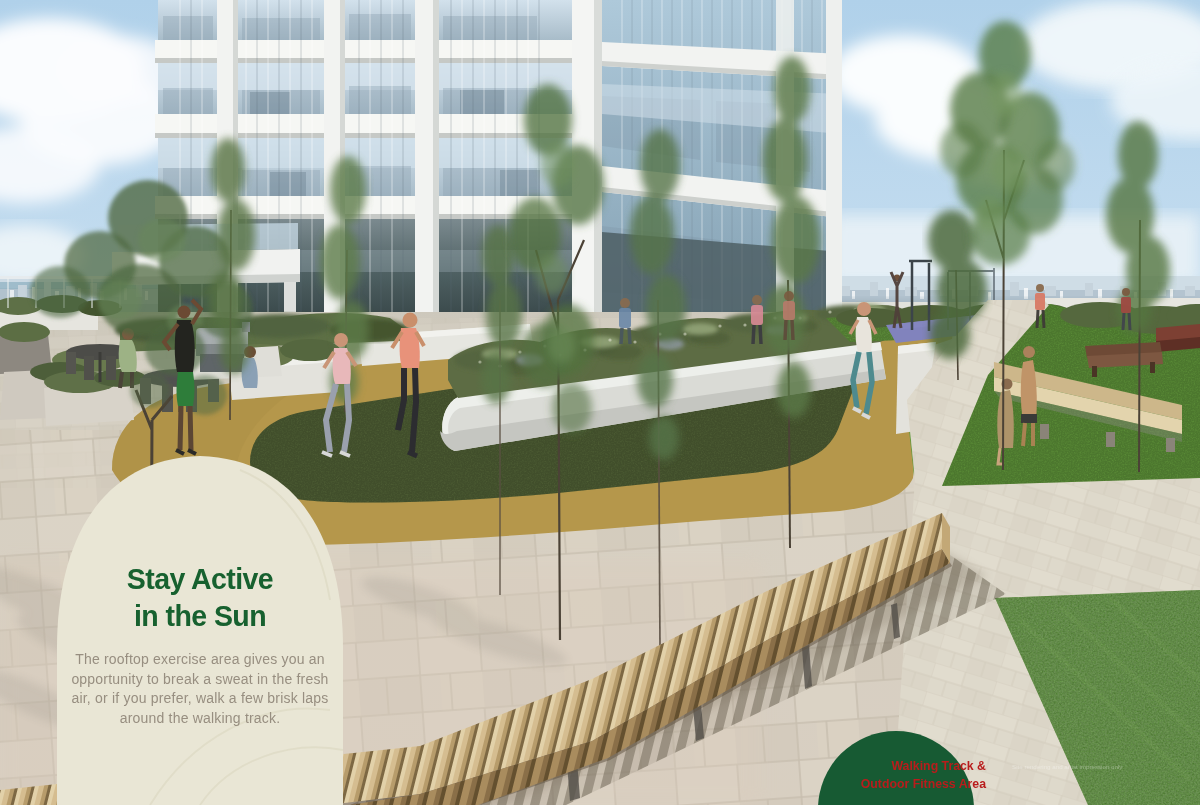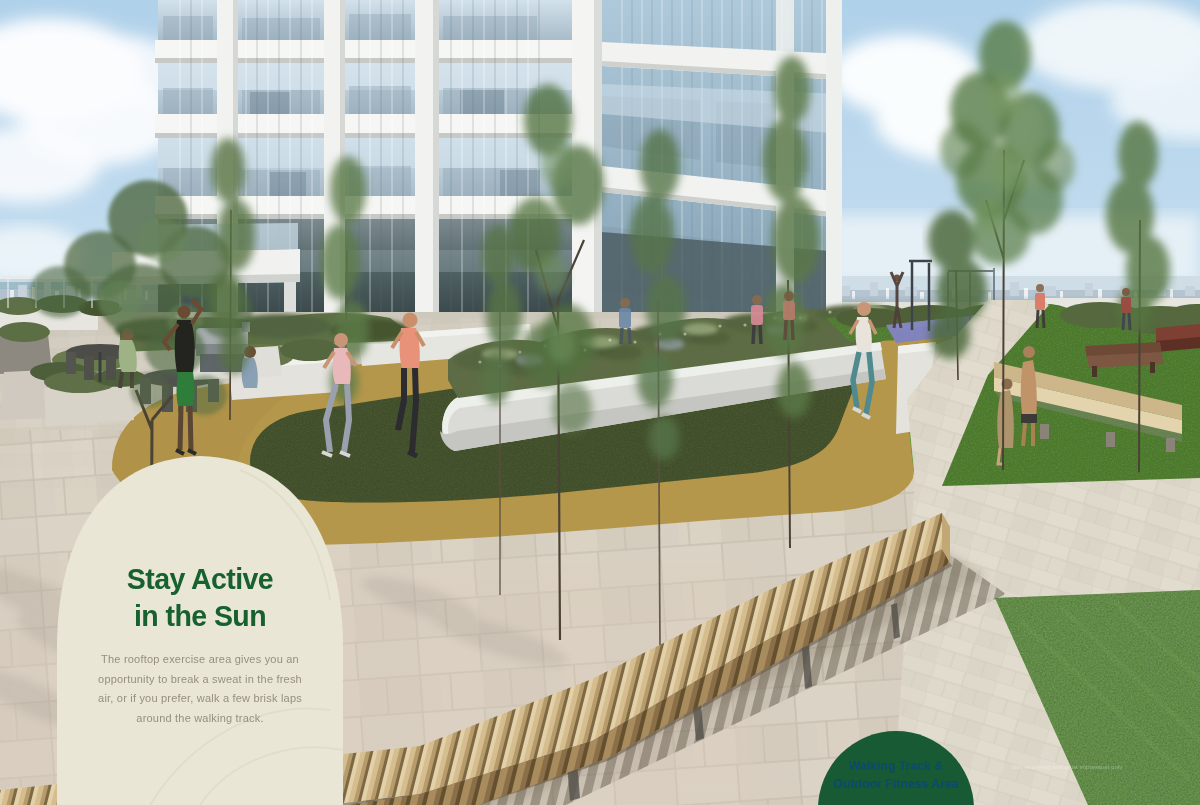--- a/index.html
+++ b/index.html
@@ -749,17 +749,17 @@
 <path d="M240,470 C290,490 320,540 330,600"></path>
 </g>
 
 <circle cx="896" cy="809" r="78" fill="#175a33"></circle>
 
 <text x="1012" y="769" font-family="Liberation Sans, sans-serif" font-size="6.2" fill="#ffffff" opacity="0.35">Site rendering and artist impression only</text>
 </svg>
 
 <div class="txt" style="left:57px;top:560px;width:286px;font-size:30px;line-height:37px;font-weight:700;color:#17612f;letter-spacing:-0.6px;transform:scaleX(0.95);transform-origin:center;">Stay Active<br>in the Sun</div>
 
-<div class="txt" style="left:66px;top:650px;width:268px;font-size:11px;line-height:19.6px;color:#978e80;letter-spacing:0.2px;">The rooftop exercise area gives you an<br>opportunity to break a sweat in the fresh<br>air, or if you prefer, walk a few brisk laps<br>around the walking track.</div>
-
-<div class="txt" style="left:806px;top:758px;width:180px;font-size:12.3px;line-height:17.5px;font-weight:700;color:#0c4a6e;">Walking Track &amp;<br>Outdoor Fitness Area</div>
+<div class="txt" style="left:66px;top:650px;width:268px;font-size:14px;line-height:19.6px;color:#978e80;letter-spacing:0.2px;">The rooftop exercise area gives you an<br>opportunity to break a sweat in the fresh<br>air, or if you prefer, walk a few brisk laps<br>around the walking track.</div>
+
+<div class="txt" style="left:806px;top:758px;width:180px;font-size:12.3px;line-height:17.5px;font-weight:700;color:#b91c1c;text-align:right;">Walking Track &amp;<br>Outdoor Fitness Area</div>
 
 </div>
 
 </body></html>

